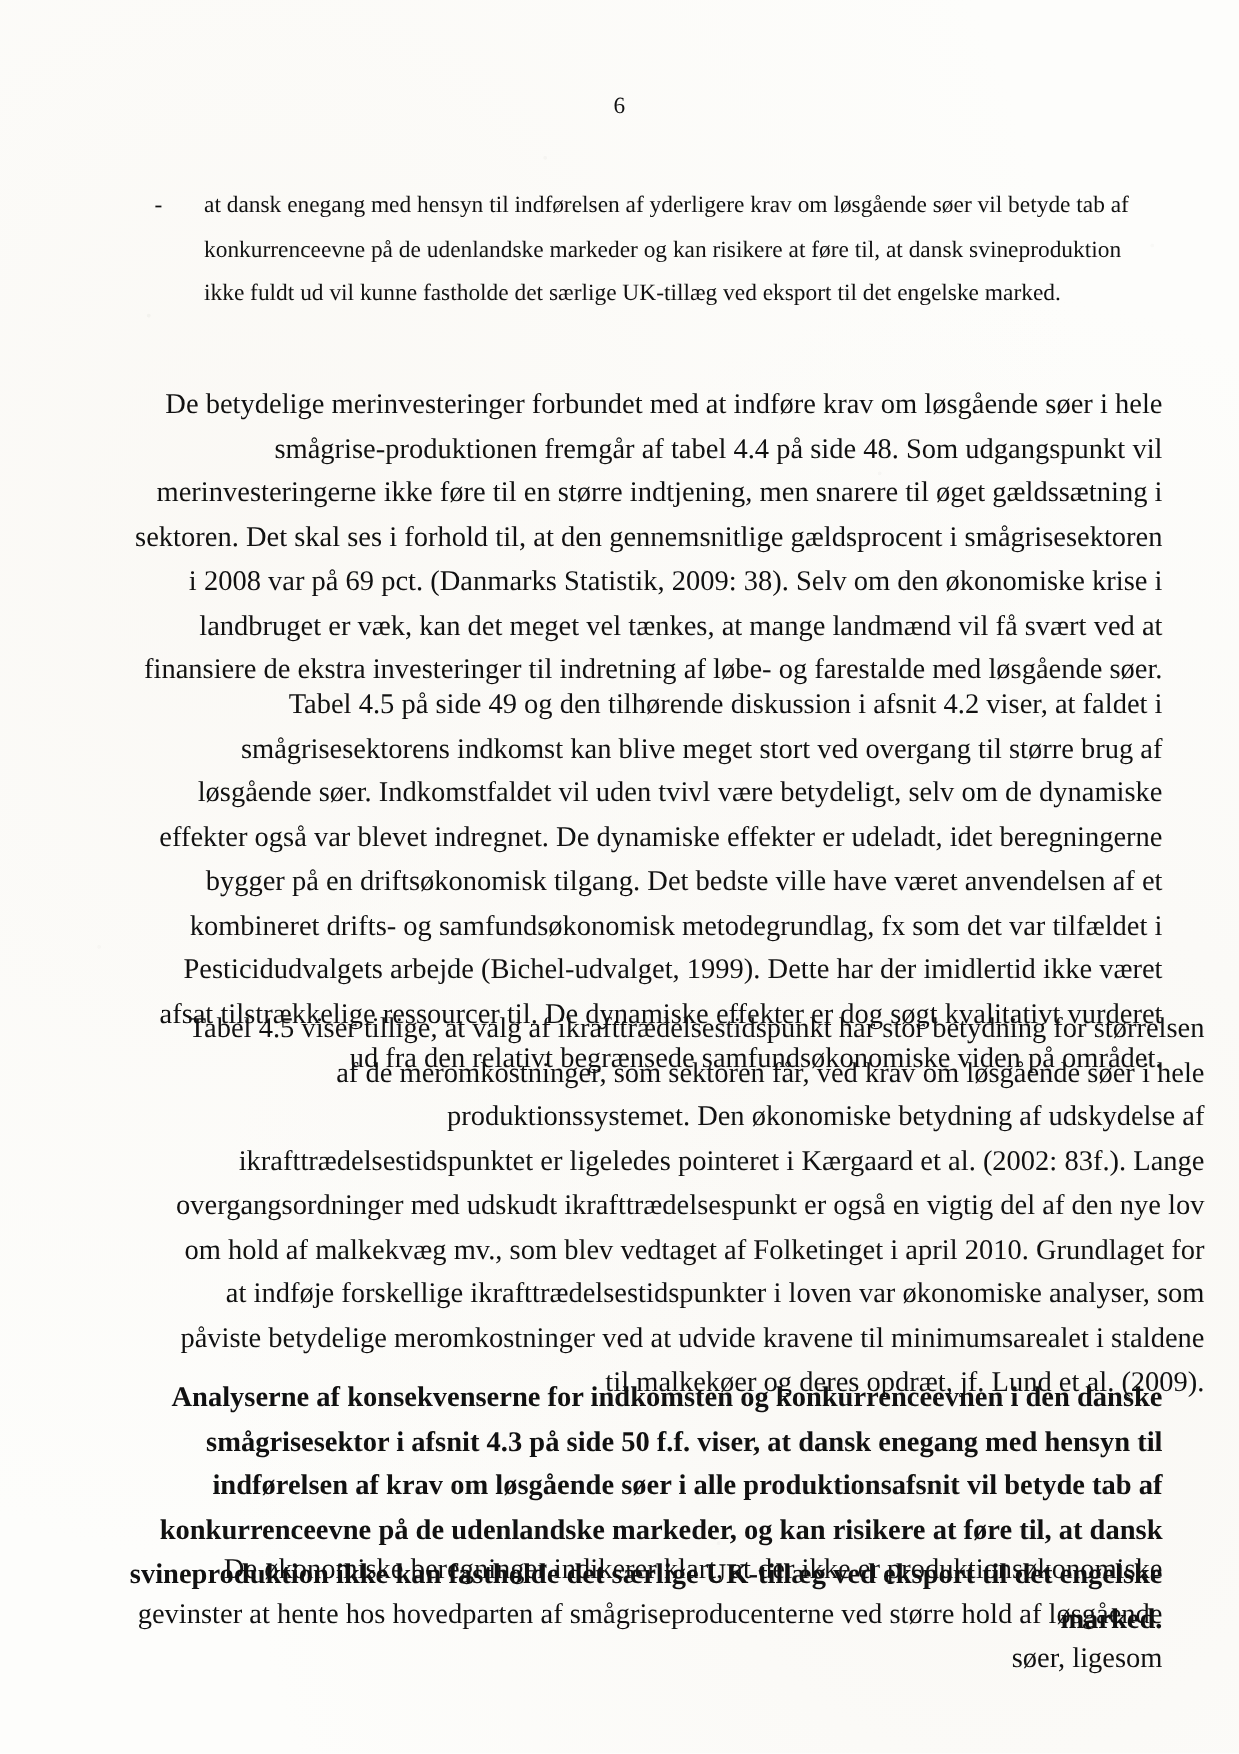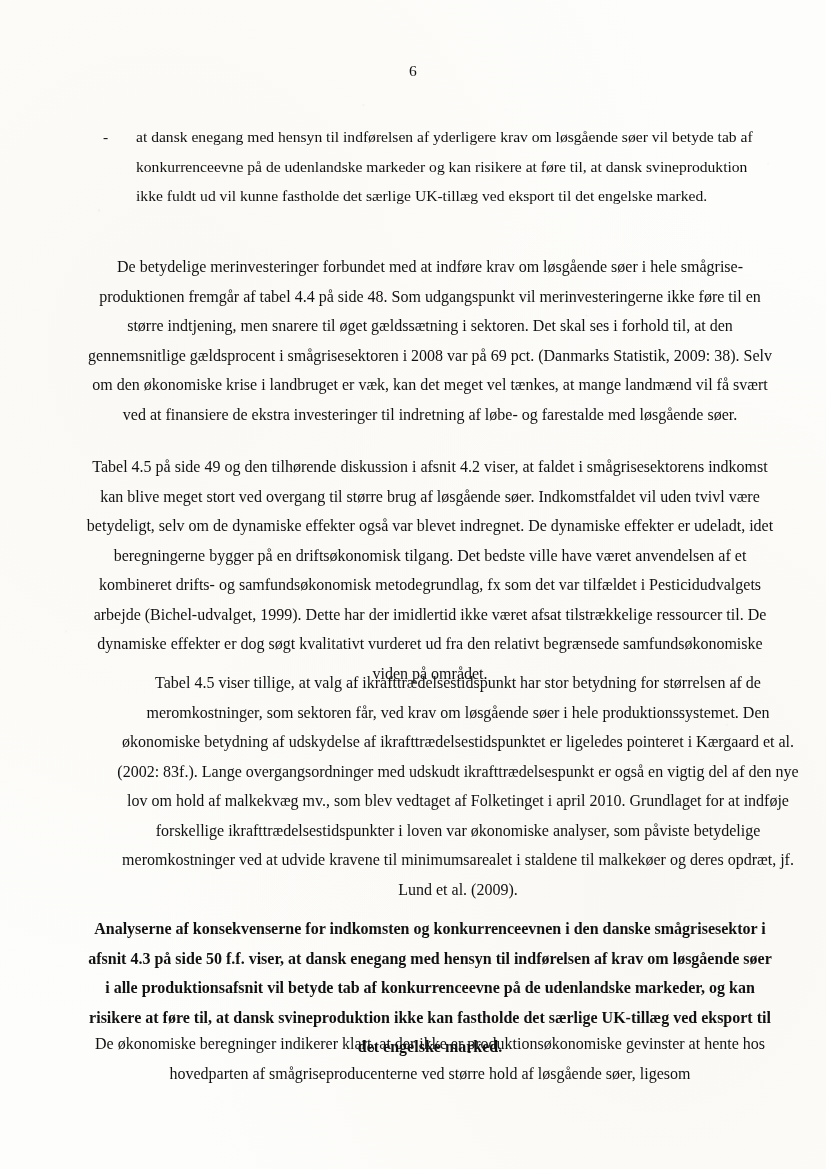--- a/index.html
+++ b/index.html
@@ -37,23 +37,23 @@
     left: 0;
     width: 826px;
     text-align: center;
     font-size: 15.5px;
     letter-spacing: 0.2px;
   }
   .body-block {
     position: absolute;
     left: 85px;
     width: 690px;
-    font-size: 16px;
+    font-size: 19px;
     line-height: 29.5px;
-    text-align: center;
+    text-align: right;
   }
   .bullet-block {
     position: absolute;
     left: 103px;
     width: 672px;
     font-size: 15.6px;
     line-height: 29.5px;
   }
   .bullet-row {
     display: flex;

